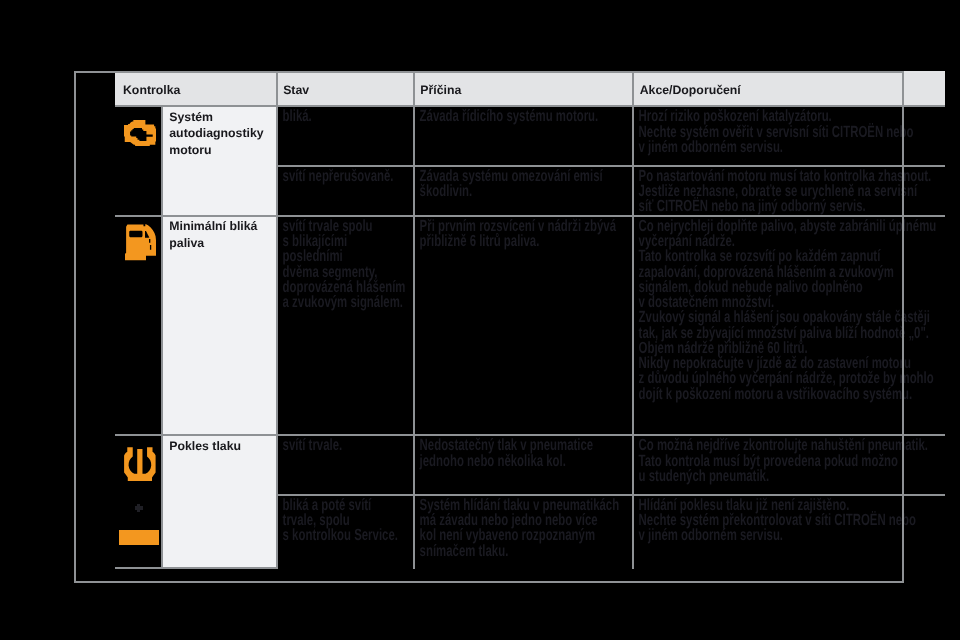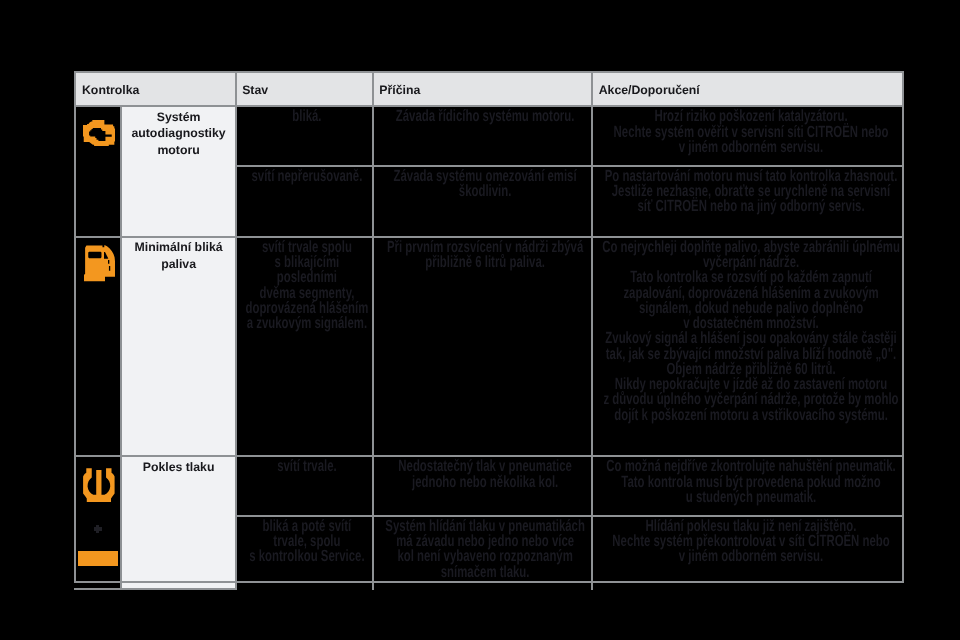--- a/index.html
+++ b/index.html
@@ -1,30 +1,30 @@
 <!DOCTYPE html>
 <html><head>
 <meta charset="utf-8">
 <style>
   html,body{margin:0;padding:0;background:#000;width:960px;height:640px;overflow:hidden;}
   body{font-family:"Liberation Sans",sans-serif;-webkit-font-smoothing:antialiased;text-rendering:geometricPrecision;}
   .page{position:relative;width:960px;height:640px;background:#000;}
-  .tbl, .wm{will-change:opacity;opacity:0.9999;}
+  .tbl, .wm{will-change:opacity;opacity:0.9999;padding-left:41px;}
 
   .tbl{position:absolute;left:73.7px;top:71px;width:830.8px;border-collapse:separate;border-spacing:0;table-layout:fixed;}
   .tbl td,.tbl th{vertical-align:top;box-sizing:border-box;}
 
   .frame{position:absolute;left:73.7px;top:71px;width:830.8px;height:511.5px;border:2px solid #8f9295;box-sizing:border-box;pointer-events:none;}
 
   th{background:#e4e5e7;color:#19191d;font-size:12.3px;font-weight:bold;text-align:left;
      padding:13px 0 0 5.3px;border-right:2px solid #8f9295;border-bottom:2px solid #8f9295;line-height:12px;}
   th.last{border-right:0;margin-top:12px;}
   th.first{padding-left:8.3px;}
 
-  td{background:#000;color:#1b1b22;border-right:2px solid #8f9295;border-bottom:2px solid #8f9295;padding:0;text-align:center;}
+  td{background:#000;color:#1b1b22;border-right:2px solid #8f9295;border-bottom:2px solid #8f9295;padding:0;}
   td.last{border-right:0;}
   tr.lastrow td{border-bottom:0;}
 
   .cnd{font-size:16.3px;font-weight:bold;line-height:15.25px;
        transform:scaleX(0.70);transform-origin:0 0;width:143%;
        padding:2.1px 0 0 6.6px;box-sizing:border-box;white-space:nowrap;}
 
   td.icon{background:#000;padding:0;position:relative;border-right:2px solid #8f9295;}
   td.label{background:#f2f3f5;color:#19191d;font-size:12.3px;line-height:16.6px;padding:1.6px 6px 0 6.3px;font-weight:bold;}
 
@@ -70,21 +70,21 @@
   <td>
             <div class="cnd">bliká.</div>
           </td>
   <td>
             <div class="cnd">Závada řídicího systému motoru.</div>
           </td>
   <td class="last">
             <div class="cnd">Hrozí riziko poškození katalyzátoru.<br>Nechte systém ověřit v servisní síti CITROËN nebo<br>v jiném odborném servisu.</div>
           </td>
 </tr>
-<tr style="height:71px">
+<tr style="height:50px">
   <td>
             <div class="cnd">svítí nepřerušovaně.</div>
           </td>
   <td>
             <div class="cnd">Závada systému omezování emisí<br>škodlivin.</div>
           </td>
   <td class="last">
             <div class="cnd">Po nastartování motoru musí tato kontrolka zhasnout.<br>Jestliže nezhasne, obraťte se urychleně na servisní<br>síť CITROËN nebo na jiný odborný servis.</div>
           </td>
 </tr>

